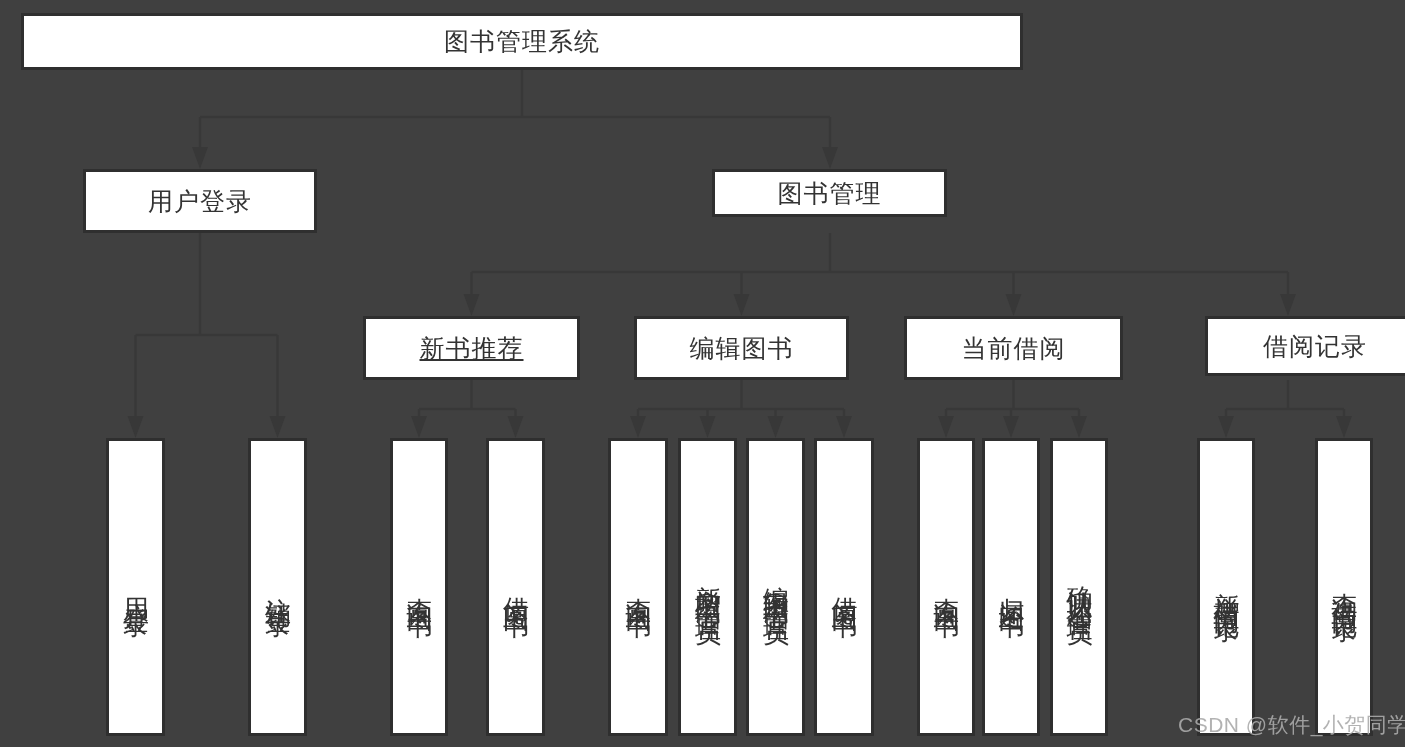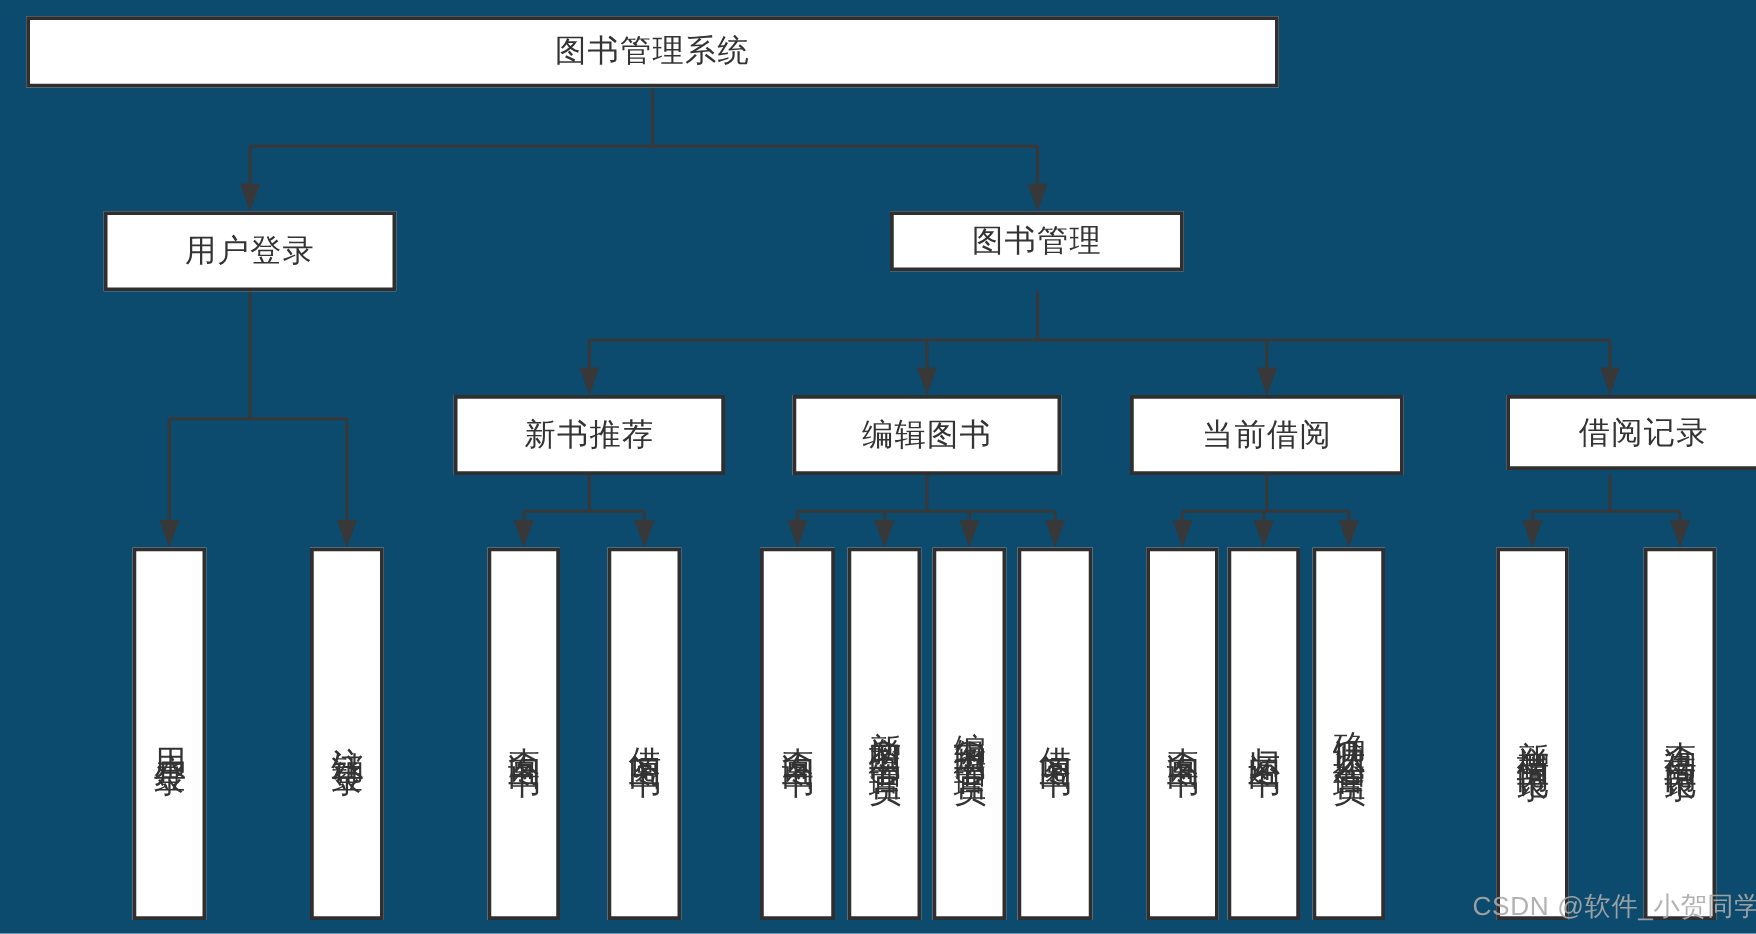--- a/index.html
+++ b/index.html
@@ -1,17 +1,17 @@
 <!DOCTYPE html>
 <html><head>
 <meta charset="utf-8">
 <style>
   html,body{margin:0;padding:0;background:#ffffff;}
   .stage{
-    position:relative;width:1405px;height:747px;background:#0c4a6e;
+    position:relative;width:1405px;height:747px;background:#404040;
     font-family:"Liberation Sans","DejaVu Sans",sans-serif;overflow:hidden;
   }
   .wires{position:absolute;left:0;top:0;}
   .box{
     position:absolute;box-sizing:border-box;background:#ffffff;
     border:3px solid #2f2f2f;color:#333333;
     display:flex;align-items:center;justify-content:center;
     text-align:center;line-height:1.15;
   }
   .hbox{font-size:25px;letter-spacing:1px;}
@@ -68,21 +68,21 @@
       <polygon points="1218,416 1234,416 1226,438"></polygon>
       <polygon points="1336,416 1352,416 1344,438"></polygon>
     </g>
   </svg>
 
   <div class="box hbox" style="left:21px;top:13px;width:1002px;height:57px;">图书管理系统</div>
 
   <div class="box hbox" style="left:83px;top:169px;width:234px;height:64px;">用户登录</div>
   <div class="box hbox" style="left:712px;top:169px;width:235px;height:48px;">图书管理</div>
 
-  <div class="box hbox" style="left:363px;top:316px;width:217px;height:64px;">新书推荐</div>
+  <div class="box hbox" style="left:363px;top:316px;width:217px;height:64px;text-decoration:underline;">新书推荐</div>
   <div class="box hbox" style="left:634px;top:316px;width:215px;height:64px;">编辑图书</div>
   <div class="box hbox" style="left:904px;top:316px;width:219px;height:64px;">当前借阅</div>
   <div class="box hbox" style="left:1205px;top:316px;width:220px;height:60px;">借阅记录</div>
 
   <div class="box vbox" style="left:106px;top:438px;width:59px;height:298px;">用户登录</div>
   <div class="box vbox" style="left:248px;top:438px;width:59px;height:298px;">注销登录</div>
 
   <div class="box vbox" style="left:390px;top:438px;width:58px;height:298px;">查询图书</div>
   <div class="box vbox" style="left:486px;top:438px;width:59px;height:298px;">借阅图书</div>
 

